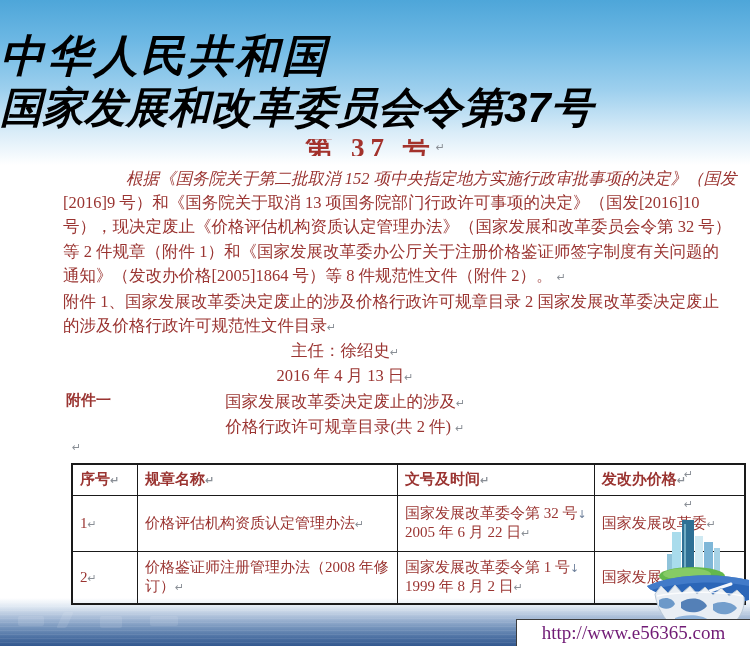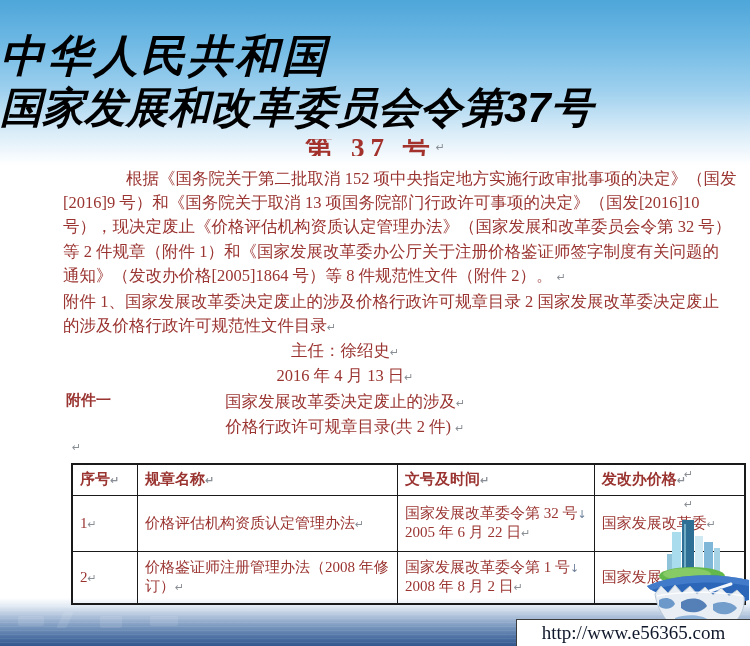--- a/index.html
+++ b/index.html
@@ -18,21 +18,21 @@
     font-family:"Liberation Sans","DejaVu Sans",sans-serif;font-weight:bold;font-style:italic;line-height:52px;}
   .title .l1{font-size:44px;letter-spacing:3px;}
   .title .l2{font-size:42px;letter-spacing:0px;}
   
   .clipped{position:absolute;left:0;top:139px;width:750px;height:17px;overflow:hidden;text-align:center;}
   .clipped .inner{display:inline-block;margin-top:-9px;font-size:27px;font-weight:bold;color:#a3322c;letter-spacing:6px;}
   .clipped .mk{vertical-align:6px;}
   
   .red{color:#9a3431;}
   .body-lines{position:absolute;left:63px;top:167px;width:632px;font-size:16.5px;line-height:24.2px;white-space:nowrap;}
-  .body-lines .indent{padding-left:63px;}
+  .body-lines .indent{padding-left:63px;font-style:italic;}
   .centerline{position:absolute;left:0;width:690px;text-align:center;font-size:16.5px;}
   .signer{top:340px;}
   .dateline{top:365px;}
   .att1{top:391px;}
   .att2{top:416px;}
   .att-label{position:absolute;left:66px;top:391px;font-size:15px;font-weight:bold;}
   .lone-mark{position:absolute;left:72px;top:441px;}
   .mk{color:#8a8f96;font-size:11px;font-family:"DejaVu Sans",sans-serif;}
   .mkd{color:#6d7f9a;}
   
@@ -46,21 +46,21 @@
   th.c4,td.c4{width:135px;}
   tr.hd{height:31px;}
   tr.r1{height:56px;}
   tr.r2{height:53px;}
   table.appx th{font-weight:bold;margin-left:8px;}
   .nowrap{white-space:nowrap;}
   .side-mk{position:absolute;font-size:11px;color:#8a8f96;font-family:"DejaVu Sans",sans-serif;}
   
   .urlbox{position:absolute;right:0;top:619px;width:233px;height:27px;background:#ffffff;
     border-top:1px solid #3c3c3c;border-left:1px solid #3c3c3c;text-align:center;}
-  .urlbox .txt{font-size:19px;color:#0f172a;line-height:26px;}
+  .urlbox .txt{font-size:19px;color:#701a75;line-height:26px;}
   
   .globe{position:absolute;left:645px;top:516px;width:105px;height:126px;}
 </style>
 </head>
 <body>
 
 <div class="stage">
 
   <div class="top-grad"></div>
 
@@ -123,21 +123,21 @@
         <div class="nowrap"><span>国家发展改革委令第 32 号</span><span class="mk mkd">↓</span></div>
         <div class="nowrap"><span>2005 年 6 月 22 日</span><span class="mk">↵</span></div>
       </td>
       <td class="c4"><span class="nowrap">国家发展改革委</span><span class="mk">↵</span></td>
     </tr>
     <tr class="r2">
       <td class="c1"><span>2</span><span class="mk">↵</span></td>
       <td class="c2"><span>价格鉴证师注册管理办法（2008 年修订）</span><span class="mk">↵</span></td>
       <td class="c3">
         <div class="nowrap"><span>国家发展改革委令第 1 号</span><span class="mk mkd">↓</span></div>
-        <div class="nowrap"><span>2008 年 8 月 2 日</span><span class="mk">↵</span></div>
+        <div class="nowrap"><span>1999 年 8 月 2 日</span><span class="mk">↵</span></div>
       </td>
       <td class="c4"><span class="nowrap">国家发展改革委</span><span class="mk">↵</span></td>
     </tr>
   </tbody>
     </table>
 
   <span class="side-mk" style="left:684px;top:468px;">↵</span>
   <span class="side-mk" style="left:684px;top:498px;">↵</span>
   <span class="side-mk" style="left:684px;top:556px;">↵</span>
 

